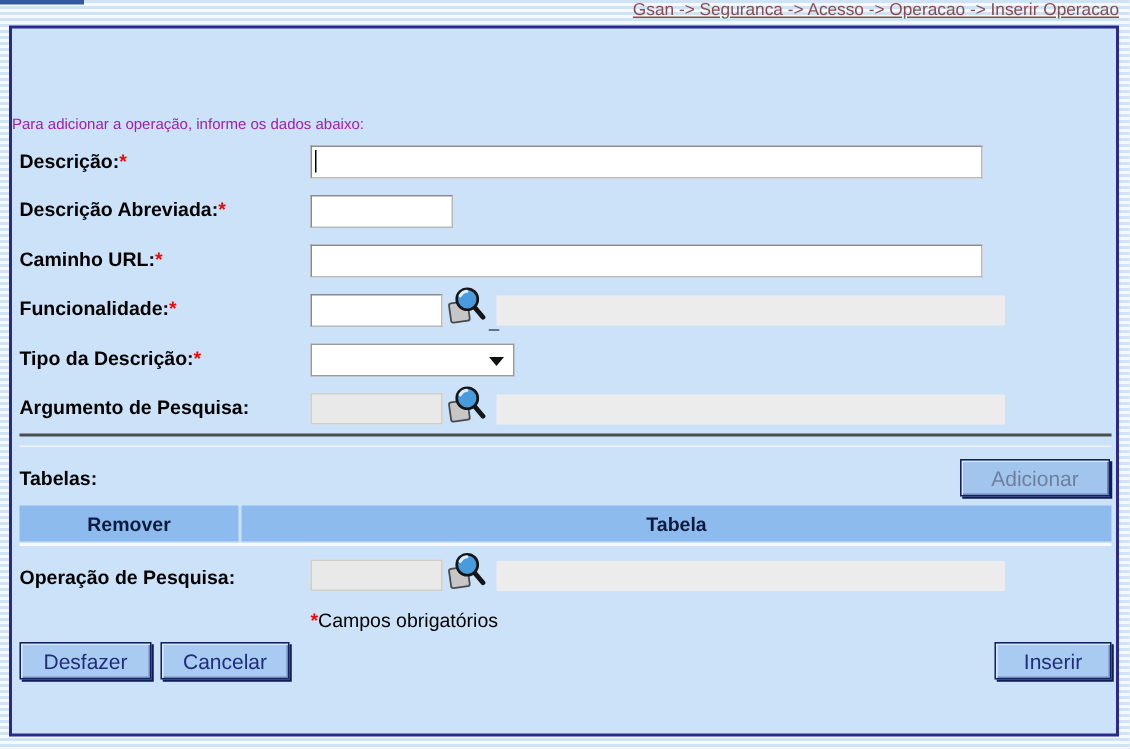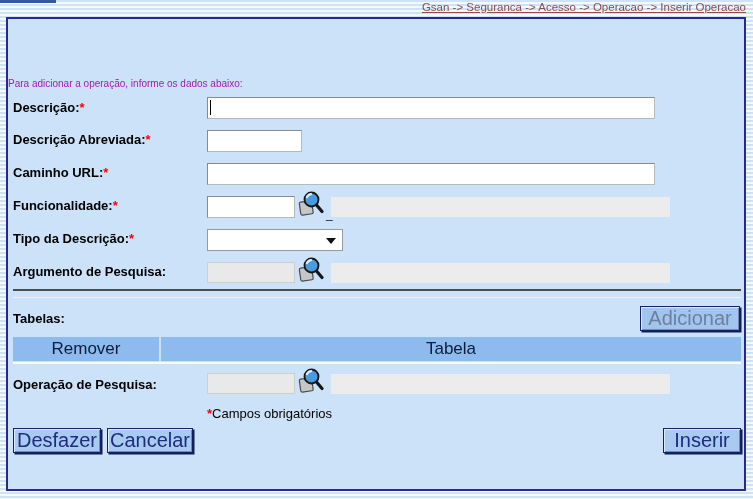--- a/index.html
+++ b/index.html
@@ -119,35 +119,35 @@
     background: #eef2f6;
   }
   .btn {
     position: absolute;
     height: 25px;
     background: #a9cbf1;
     border: 1px solid #16225f;
     box-shadow: inset 1px 1px 0 #dcebfb, inset -1px -1px 0 #7089ba, 1.5px 1.5px 0 #101d56;
     color: #1f2d7b;
     font-family: "Liberation Sans", sans-serif;
-    font-size: 20px;
+    font-size: 14px;
     text-align: center;
     cursor: pointer;
     padding: 0;
   }
   .btn.disabled { color: #6e80a0; background: #a2c5ed; }
   .tbl-header {
     position: absolute; left: 5px;
     width: 728px; height: 24px;
     display: flex; gap: 2px;
   }
   .tbl-cell {
     background: #8dbbee;
     color: #0d1b3e;
-    font-size: 17px; font-weight: normal;
+    font-size: 13px; font-weight: bold;
     display: flex; align-items: center; justify-content: center;
   }
   .tbl-cell.c1 { width: 146px; }
   .tbl-cell.c2 { flex: 1; }
   .tbl-underline { position: absolute; left: 5px; width: 728px; height: 2px; background: #f7fbff; }
   .note { position: absolute; left: 199px; font-size: 13px; color: #000; }
 </style>
 </head>
 <body>
 

